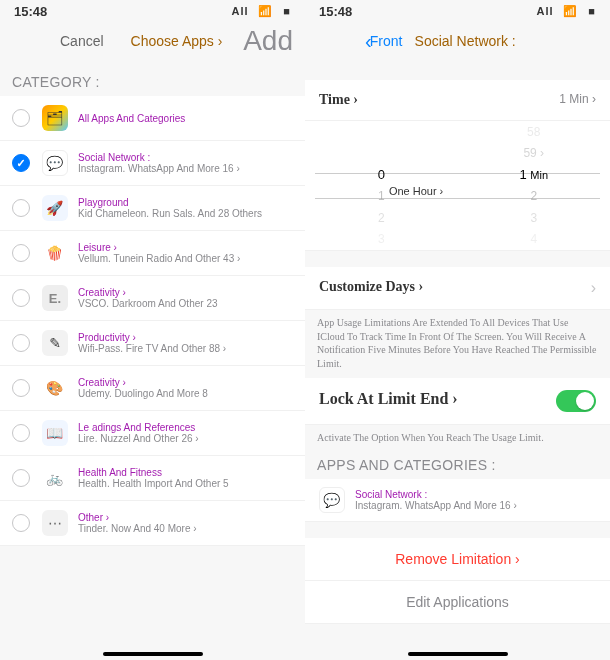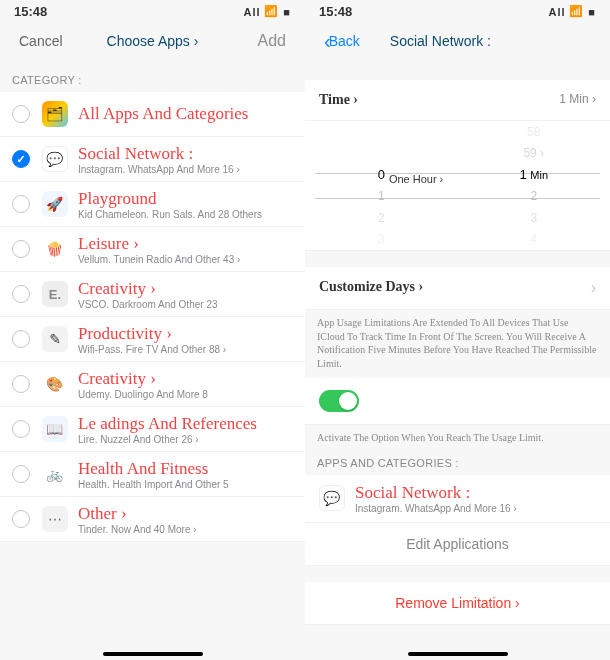--- a/index.html
+++ b/index.html
@@ -22,36 +22,37 @@
     .screen-right { width: 305px; }
     .status-bar {
       display: flex;
       justify-content: space-between;
       align-items: center;
       padding: 2px 14px;
       font-size: 13px;
       font-weight: 600;
       height: 22px;
     }
-    .status-right { display: flex; align-items: flex-end; gap: 4px; font-size: 11px; letter-spacing: 1px; }
+    .status-right { display: flex; align-items: center; gap: 10px; font-size: 11px; letter-spacing: 1px; }
     .nav-bar {
       display: flex;
       justify-content: space-between;
       align-items: center;
-      padding: 6px 19px;
+      padding: 6px 12px;
       height: 38px;
+      margin-left: 48px;
     }
     .nav-left { color: #666; font-size: 14px; width: 70px; }
-    .nav-center { color: #0c4a6e; font-size: 14px; text-align: center; flex: 1; }
-    .nav-right { color: #8e8e93; font-size: 16px; font-weight: 300; text-align: right; width: 70px; }
+    .nav-center { color: #a16207; font-size: 14px; text-align: center; flex: 1; }
+    .nav-right { color: #8e8e93; font-size: 28px; font-weight: 300; text-align: right; width: 70px; }
     .back-link { color: #0a84ff; display: flex; align-items: center; font-size: 14px; }
     .back-chevron { font-size: 20px; margin-right: -2px; }
     .section-header {
       padding: 14px 12px 6px;
-      font-size: 11px;
+      font-size: 14px;
       color: #8a8a8e;
       text-transform: uppercase;
       letter-spacing: 0.3px;
     }
     .list { background: #fff; }
     .list-item {
       display: flex;
       align-items: center;
       padding: 5px 12px;
       min-height: 45px;
@@ -83,21 +84,21 @@
       height: 26px;
       border-radius: 6px;
       margin-right: 10px;
       flex-shrink: 0;
       display: flex;
       align-items: center;
       justify-content: center;
       font-size: 14px;
     }
     .item-text { flex: 1; min-width: 0; }
-    .item-title { font-size: 17px; color: #ef4444; white-space: nowrap; overflow: hidden; font-family: Liberation Serif, serif; }
+    .item-title { font-size: 10px; color: #a21caf; white-space: nowrap; overflow: hidden; }
     .item-subtitle { font-size: 10px; color: #8a8a8e; white-space: nowrap; overflow: hidden; }
     
     
     .setting-row {
       background: #fff;
       display: flex;
       justify-content: space-between;
       align-items: flex-start;
       padding: 12px 14px;
       font-size: 14px;
@@ -307,21 +308,21 @@
     <span>15:48</span>
     <span class="status-right">
       <span>All</span>
       <span>📶</span>
       <span>■</span>
     </span>
   </div>
   <div class="nav-bar">
     <span class="back-link">
       <span class="back-chevron">‹</span>
-      <span>Back</span>
+      <span>Front</span>
     </span>
     <span class="nav-center">Social Network :</span>
     <span class="nav-right"></span>
   </div>
 
   <div style="height:20px"></div>
 
   <div class="setting-row">
     <span class="setting-label">Time ›</span>
     <span class="setting-value">1 Min ›</span>
@@ -329,21 +330,21 @@
 
   <div class="picker">
     <div class="picker-band"></div>
     <div class="picker-col">
       <div class="picker-row" style="opacity:.2"></div>
       <div class="picker-row" style="opacity:.3"></div>
       <div class="picker-row picker-selected">0</div>
       <div class="picker-row" style="opacity:.6">1</div>
       <div class="picker-row" style="opacity:.3">2</div>
       <div class="picker-row" style="opacity:.15">3</div>
-      <span class="picker-label" style="top:52px">One Hour ›</span>
+      <span class="picker-label" style="top:64px">One Hour ›</span>
     </div>
     <div class="picker-col">
       <div class="picker-row" style="opacity:.2">58</div>
       <div class="picker-row" style="opacity:.4">59 ›</div>
       <div class="picker-row picker-selected">
         <span>1</span>&nbsp;
         <span style="font-size:11px">Min</span>
       </div>
       <div class="picker-row" style="opacity:.6">2</div>
       <div class="picker-row" style="opacity:.3">3</div>
@@ -353,31 +354,32 @@
 
   <div style="height:16px"></div>
 
   <div class="setting-row">
     <span class="setting-label">Customize Days ›</span>
     <span class="chevron">›</span>
   </div>
   <div class="help-text">App Usage Limitations Are Extended To All Devices That Use ICloud To Track Time In Front Of The Screen. You Will Receive A Notification Five Minutes Before You Have Reached The Permissible Limit.</div>
 
   <div class="setting-row">
+    <span class="setting-label" style="font-size:16px">Lock At Limit End ›</span>
     <div class="toggle"></div>
   </div>
   <div class="help-text">Activate The Option When You Reach The Usage Limit.</div>
 
   <div class="section-header" style="padding-top:4px">APPS AND CATEGORIES :</div>
 
   <div class="app-summary-row">
     <div class="app-icon ic-social">💬</div>
     <div class="item-text">
       <div class="item-title">Social Network :</div>
       <div class="item-subtitle">Instagram. WhatsApp And More 16 ›</div>
     </div>
   </div>
 
+  <div class="action-button destructive">Remove Limitation ›</div>
   <div class="action-button">Edit Applications</div>
-  <div class="action-button destructive">Remove Limitation ›</div>
 
   <div class="home-indicator"></div>
 </div>
 
 </body></html>

